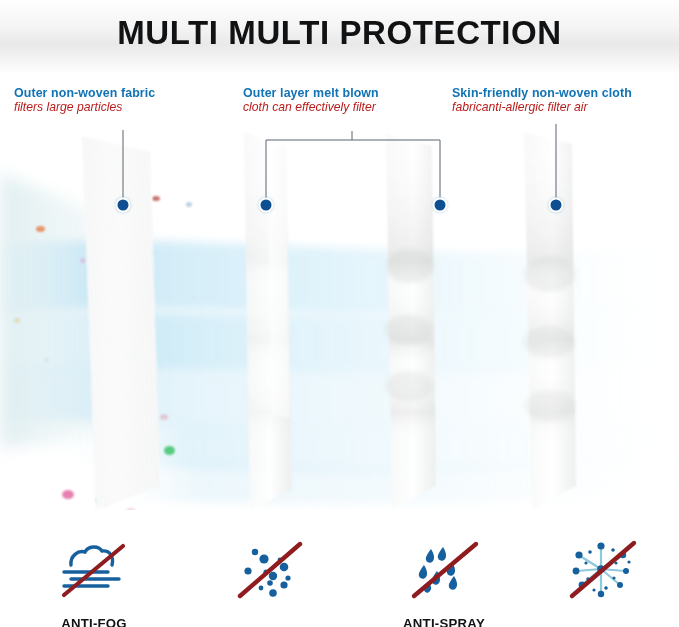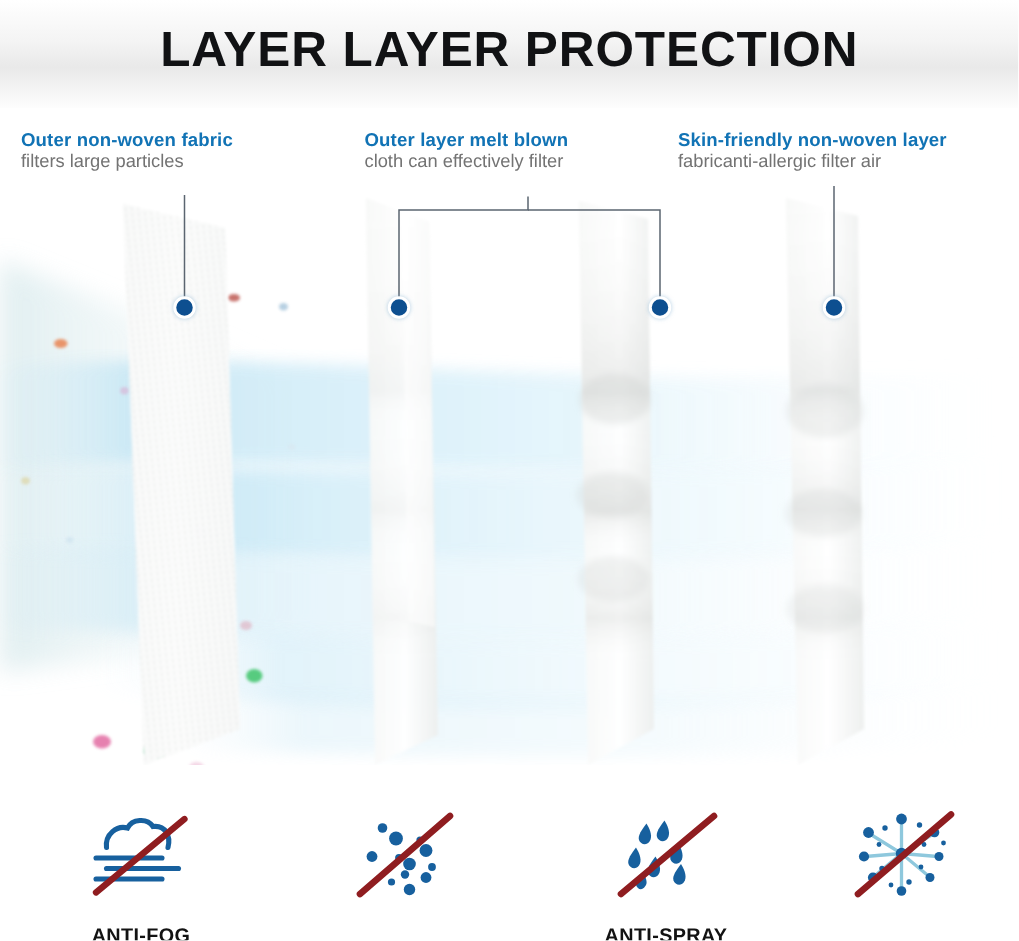--- a/index.html
+++ b/index.html
@@ -26,21 +26,21 @@
     color:#111214;
     white-space:nowrap;
   }
 
   
   .caption{position:absolute;text-align:left;line-height:1.16;}
   .caption .lead{
     color:#1173b5;font-weight:bold;font-size:12.4px;letter-spacing:.1px;white-space:nowrap;
   }
   .caption .sub{
-    color:#737373;font-size:12.2px;letter-spacing:0px;
+    color:#b91c1c;font-size:12.2px;letter-spacing:0px;font-style:italic;
   }
   #cap-outer{left:14px;top:86px;width:230px;}
   #cap-melt{left:243px;top:86px;width:218px;}
   #cap-skin{left:452px;top:86px;width:228px;}
 
   
   .stage{position:absolute;left:0;top:118px;width:679px;height:392px;overflow:hidden;}
 
   .airflow{position:absolute;left:0;top:0;width:679px;height:392px;}
   .particles{position:absolute;left:0;top:0;width:230px;height:392px;}
@@ -70,34 +70,34 @@
     position:absolute;bottom:8px;left:0;width:100%;text-align:center;
     font-weight:bold;font-size:13.2px;color:#121212;letter-spacing:.25px;white-space:nowrap;
   }
 </style>
 </head>
 <body>
 
 <div id="root">
 
   <div class="header-band"></div>
-  <div class="title">LAYER LAYER PROTECTION</div>
+  <div class="title">MULTI MULTI PROTECTION</div>
 
   <div class="caption" id="cap-outer">
     <div class="lead">Outer non-woven fabric</div>
     <div class="sub">filters large particles</div>
   </div>
 
   <div class="caption" id="cap-melt">
     <div class="lead">Outer layer melt blown</div>
     <div class="sub">cloth can effectively filter</div>
   </div>
 
   <div class="caption" id="cap-skin">
-    <div class="lead">Skin-friendly non-woven layer</div>
+    <div class="lead">Skin-friendly non-woven cloth</div>
     <div class="sub">fabricanti-allergic filter air</div>
   </div>
 
   <div class="stage">
 
     <svg class="airflow" viewBox="0 0 679 392" preserveAspectRatio="none">
       <defs>
         <linearGradient id="gA" x1="0" y1="0" x2="1" y2="0">
           <stop offset="0" stop-color="#cfe9f6" stop-opacity="0.00"></stop>
           <stop offset="0.14" stop-color="#bfe4f4" stop-opacity="0.85"></stop>

